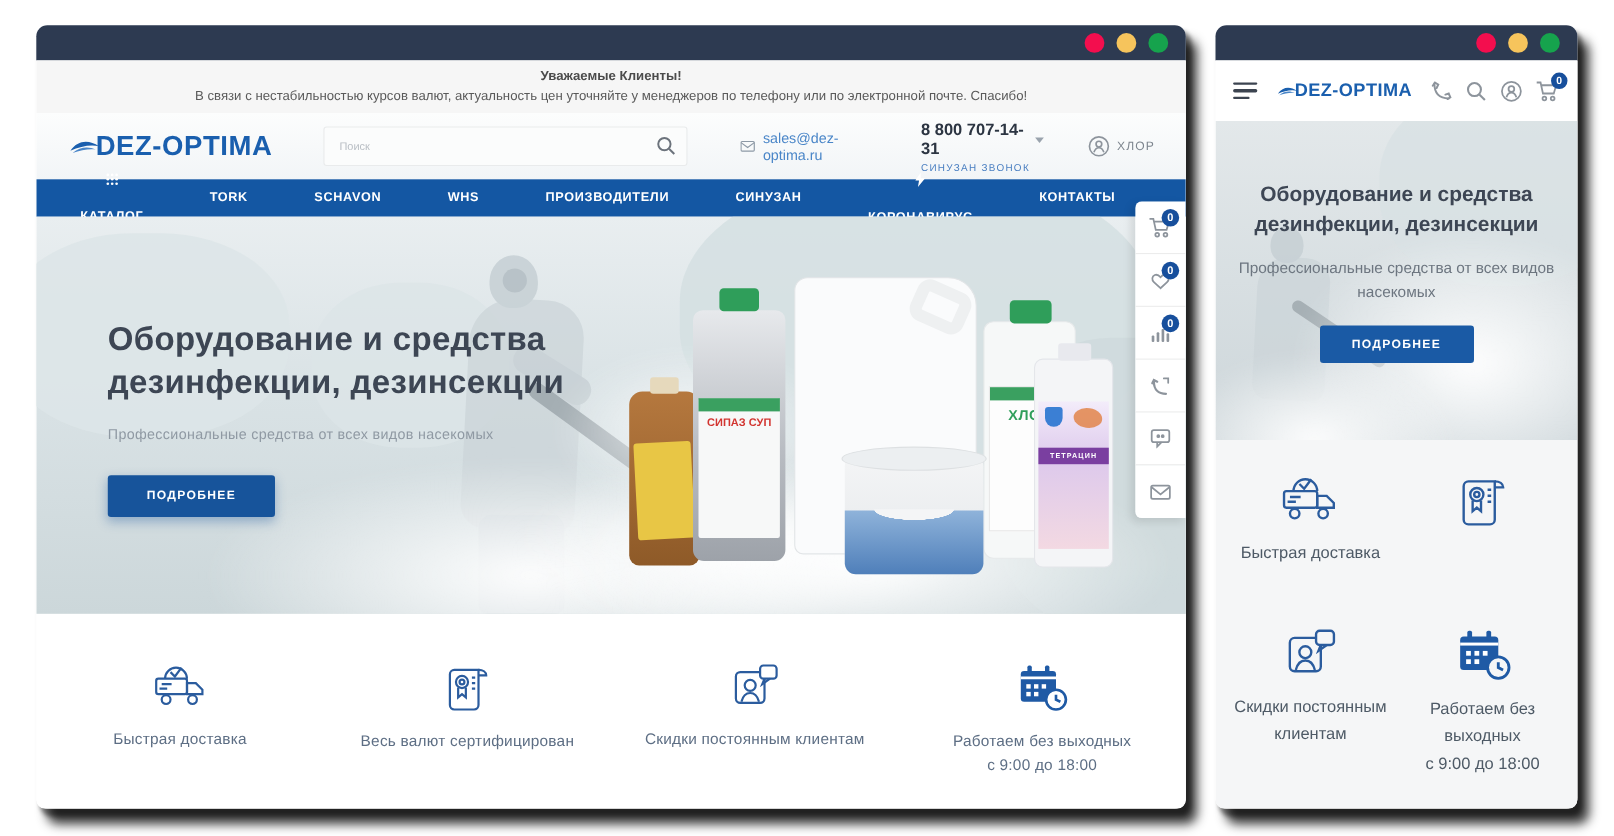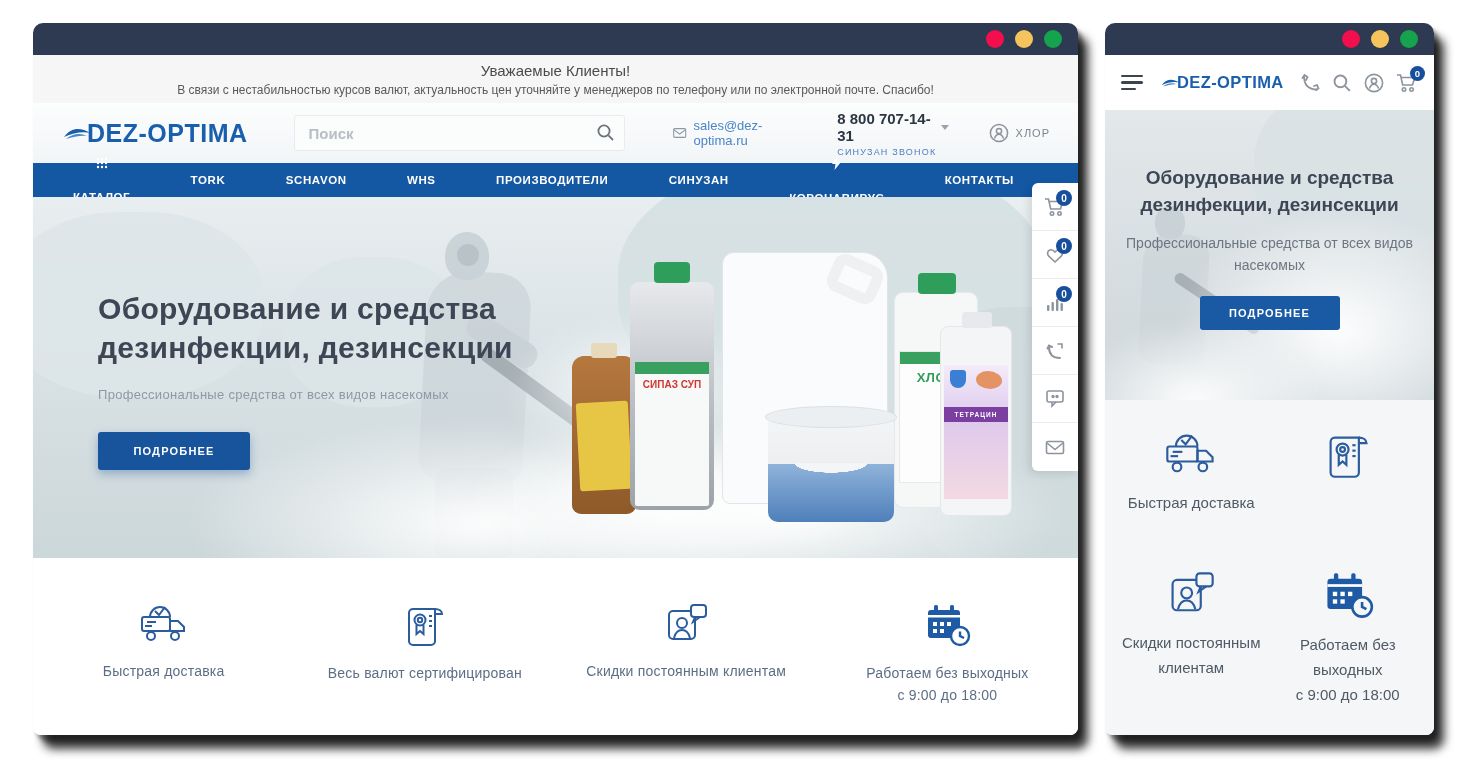--- a/index.html
+++ b/index.html
@@ -11,28 +11,28 @@
   .titlebar { position:relative; height:32px; background:#2d3a51; border-radius:10px 10px 0 0; }
   .lights { position:absolute; right:16px; top:7px; display:flex; gap:11px; }
   .light { width:18px; height:18px; border-radius:50%; }
   .light.r { background:#f30e4e; } .light.y { background:#f6c45c; } .light.g { background:#16a34d; }
 
   
   .dwin { left:33px; top:23px; width:1045px; height:712px; }
   .dwin-content { position:relative; width:100%; height:680px; background:#fff; overflow:hidden; border-radius:0 0 8px 8px; }
 
   .notice { height:48px; background:#f6f6f6; text-align:center; padding-top:7px; }
-  .notice .n1 { font-size:15px; color:#4b4b4b; font-weight:400; margin-bottom:4px; }
+  .notice .n1 { font-size:12px; color:#4b4b4b; font-weight:700; margin-bottom:4px; }
   .notice .n2 { font-size:12px; color:#5a5a5a; }
 
   .dheader { height:60px; display:flex; align-items:center; padding:0 28px 0 30px; background:linear-gradient(180deg,#fcfdfd,#f2f5f7); }
   .logo { display:flex; align-items:center; color:#1a5fae; font-weight:800; font-size:25px; letter-spacing:.5px; white-space:nowrap; }
   .logo svg { margin-right:-6px; }
   .searchbox { position:relative; margin-left:46px; width:365px; }
-  .searchbox input { width:100%; height:36px; border:1px solid #e9ebec; background:#fbfcfc; border-radius:3px; padding:0 38px 0 14px; font-size:15px; color:#333; font-family:inherit;font-weight:bold; }
+  .searchbox input { width:100%; height:36px; border:1px solid #e9ebec; background:#fbfcfc; border-radius:3px; padding:0 38px 0 14px; font-size:10px; color:#333; font-family:inherit; }
   .searchbox input::placeholder { color:#b9bec4; }
   .searchbox .mag { position:absolute; right:10px; top:8px; }
   .hcontacts { display:flex; align-items:center; margin-left:48px; gap:34px; }
   .hemail { display:flex; align-items:center; gap:7px; font-size:13px; color:#4a86c8; text-decoration:none; }
   .hphone { text-align:left; }
   .hphone .num { font-size:15px; font-weight:800; color:#2c3542; display:flex; align-items:center; gap:6px; cursor:pointer; }
   .caret { width:0; height:0; border-left:4px solid transparent; border-right:4px solid transparent; border-top:5px solid #9aa3ad; margin-top:2px; }
   .hphone .cb { font-size:9px; letter-spacing:1.2px; color:#4a7fc1; margin-top:3px; cursor:pointer; }
   .hlogin { display:flex; align-items:center; gap:7px; margin-left:40px; color:#7d858e; font-size:11px; letter-spacing:1px; cursor:pointer; }
 
@@ -67,21 +67,21 @@
 
   
   .bottles { position:absolute; right:66px; bottom:36px; width:440px; height:292px; z-index:5; }
   .bottles * { position:absolute; }
   .bt-label-lines i { display:block; position:static; height:2px; background:#c9ced4; margin:3px 6px; }
   .b-brown { left:0; bottom:8px; width:64px; height:158px; background:linear-gradient(180deg,#b5783e,#8e5a28); border-radius:12px 12px 9px 9px; }
   .b-brown .cap { left:19px; top:-13px; width:26px; height:15px; background:#e6d9bc; border-radius:3px; }
   .b-brown .lbl { left:6px; top:46px; right:6px; height:88px; background:#e8c645; border-radius:3px; transform:rotate(-3deg); }
   .b-silver { left:58px; bottom:12px; width:84px; height:228px; background:linear-gradient(180deg,#e7e9ec,#b9bdc3 55%,#9da2a9); border-radius:9px 9px 10px 10px; }
   .b-silver .cap { left:24px; top:-20px; width:36px; height:21px; background:#2f9e5a; border-radius:4px; }
-  .b-silver .lbl { left:5px; top:80px; right:5px; height:144px; background:#f7f8f8; border-radius:2px; }
+  .b-silver .lbl { left:5px; top:80px; right:5px; height:127px; background:#f7f8f8; border-radius:2px; }
   .b-silver .strip { left:0; top:0; right:0; height:12px; background:#3aa060; }
   .b-silver .txt { left:0; right:0; top:17px; text-align:center; color:#d23530; font-weight:800; font-size:10px; }
   .b-can { left:150px; bottom:18px; width:166px; height:252px; background:#fafbfc; border:1px solid #e2e5e7; border-radius:12px 26px 8px 8px; }
   .b-can .handle { right:6px; top:6px; width:52px; height:40px; border:11px solid #eef0f1; border-radius:12px; transform:rotate(24deg); }
   .b-can .lbl { left:16px; top:40px; right:16px; height:152px; background:#fff; border:3px solid #e0493f; }
   .b-can .txt { left:8px; top:7px; color:#d0352b; font-weight:800; font-size:9px; letter-spacing:.5px; }
   .b-can .dmd { right:8px; width:14px; height:14px; border:2px solid #d0352b; background:#fff; transform:rotate(45deg); }
   .d1{top:14px;} .d2{top:48px;} .d3{top:82px;}
   .b-can .lines { left:8px; top:26px; width:84px; }
   .b-tub { left:196px; bottom:0; width:126px; height:108px; background:linear-gradient(180deg,#f4f5f6,#e4e7ea); border-radius:10px; z-index:3; }

